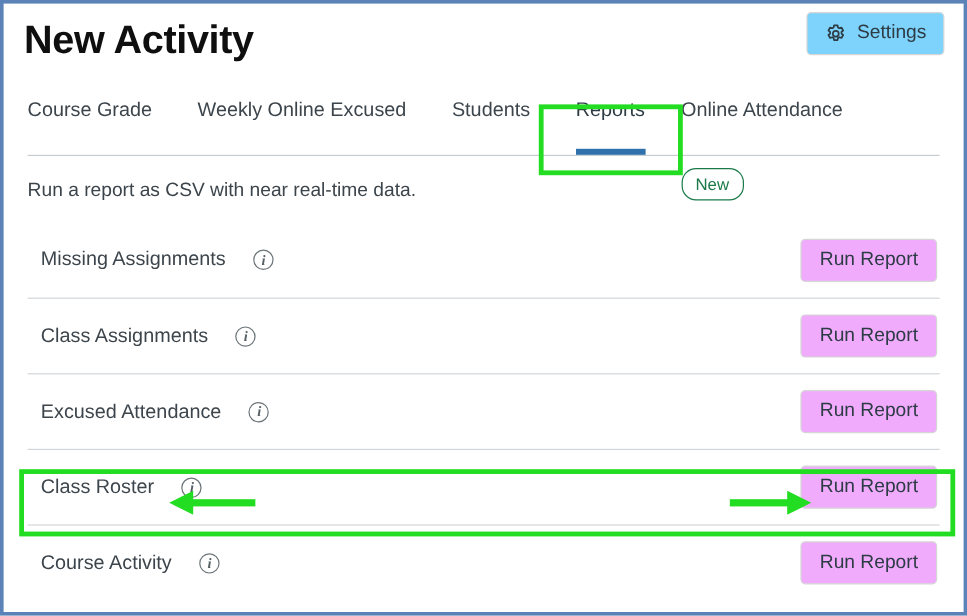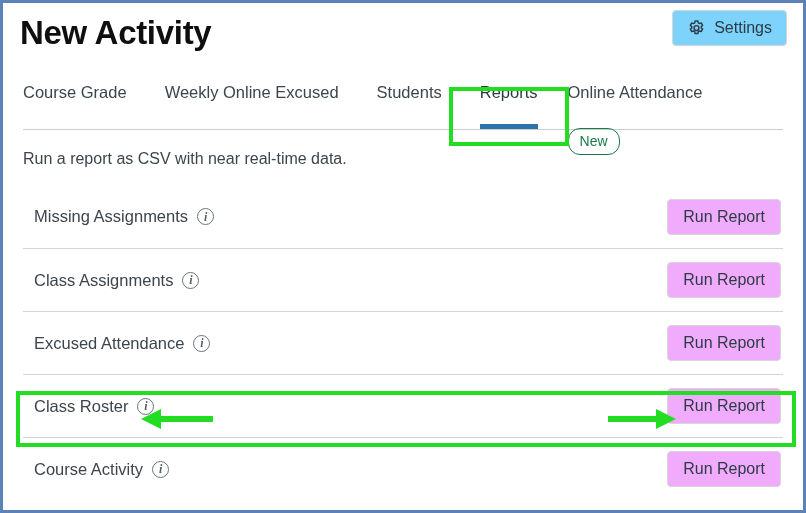--- a/index.html
+++ b/index.html
@@ -81,21 +81,21 @@
   }
   .tab.with-badge { display: flex; align-items: flex-start; gap: 25px; margin-right: 0; flex-direction: column; }
   #new-badge {
     display: inline-block;
     border: 1px solid #1a7a48;
     color: #1a7a48;
     border-radius: 12px;
     font-size: 14px;
     line-height: 1;
     padding: 5px 11px 6px 11px;
-    margin-top: 1px;
+    margin-top: 13px;
   }
 
   
   #reports-tab-highlight {
     position: absolute;
     left: 446px; top: 84px;
     width: 120px; height: 59px;
     border: 4px solid #22dd22;
     pointer-events: none;
     z-index: 5;
@@ -117,21 +117,21 @@
     height: 63px;
     display: flex;
     align-items: center;
     justify-content: space-between;
     border-top: 1px solid #d2d6d9;
   }
   .report-row:first-child { border-top: none; }
   .report-left {
     display: flex;
     align-items: center;
-    gap: 9px;
+    gap: 23px;
     padding-left: 11px;
   }
   .report-label {
     font-size: 16.5px;
     color: #3d454c;
   }
   .info-icon {
     display: inline-flex;
     align-items: center;
     justify-content: center;

